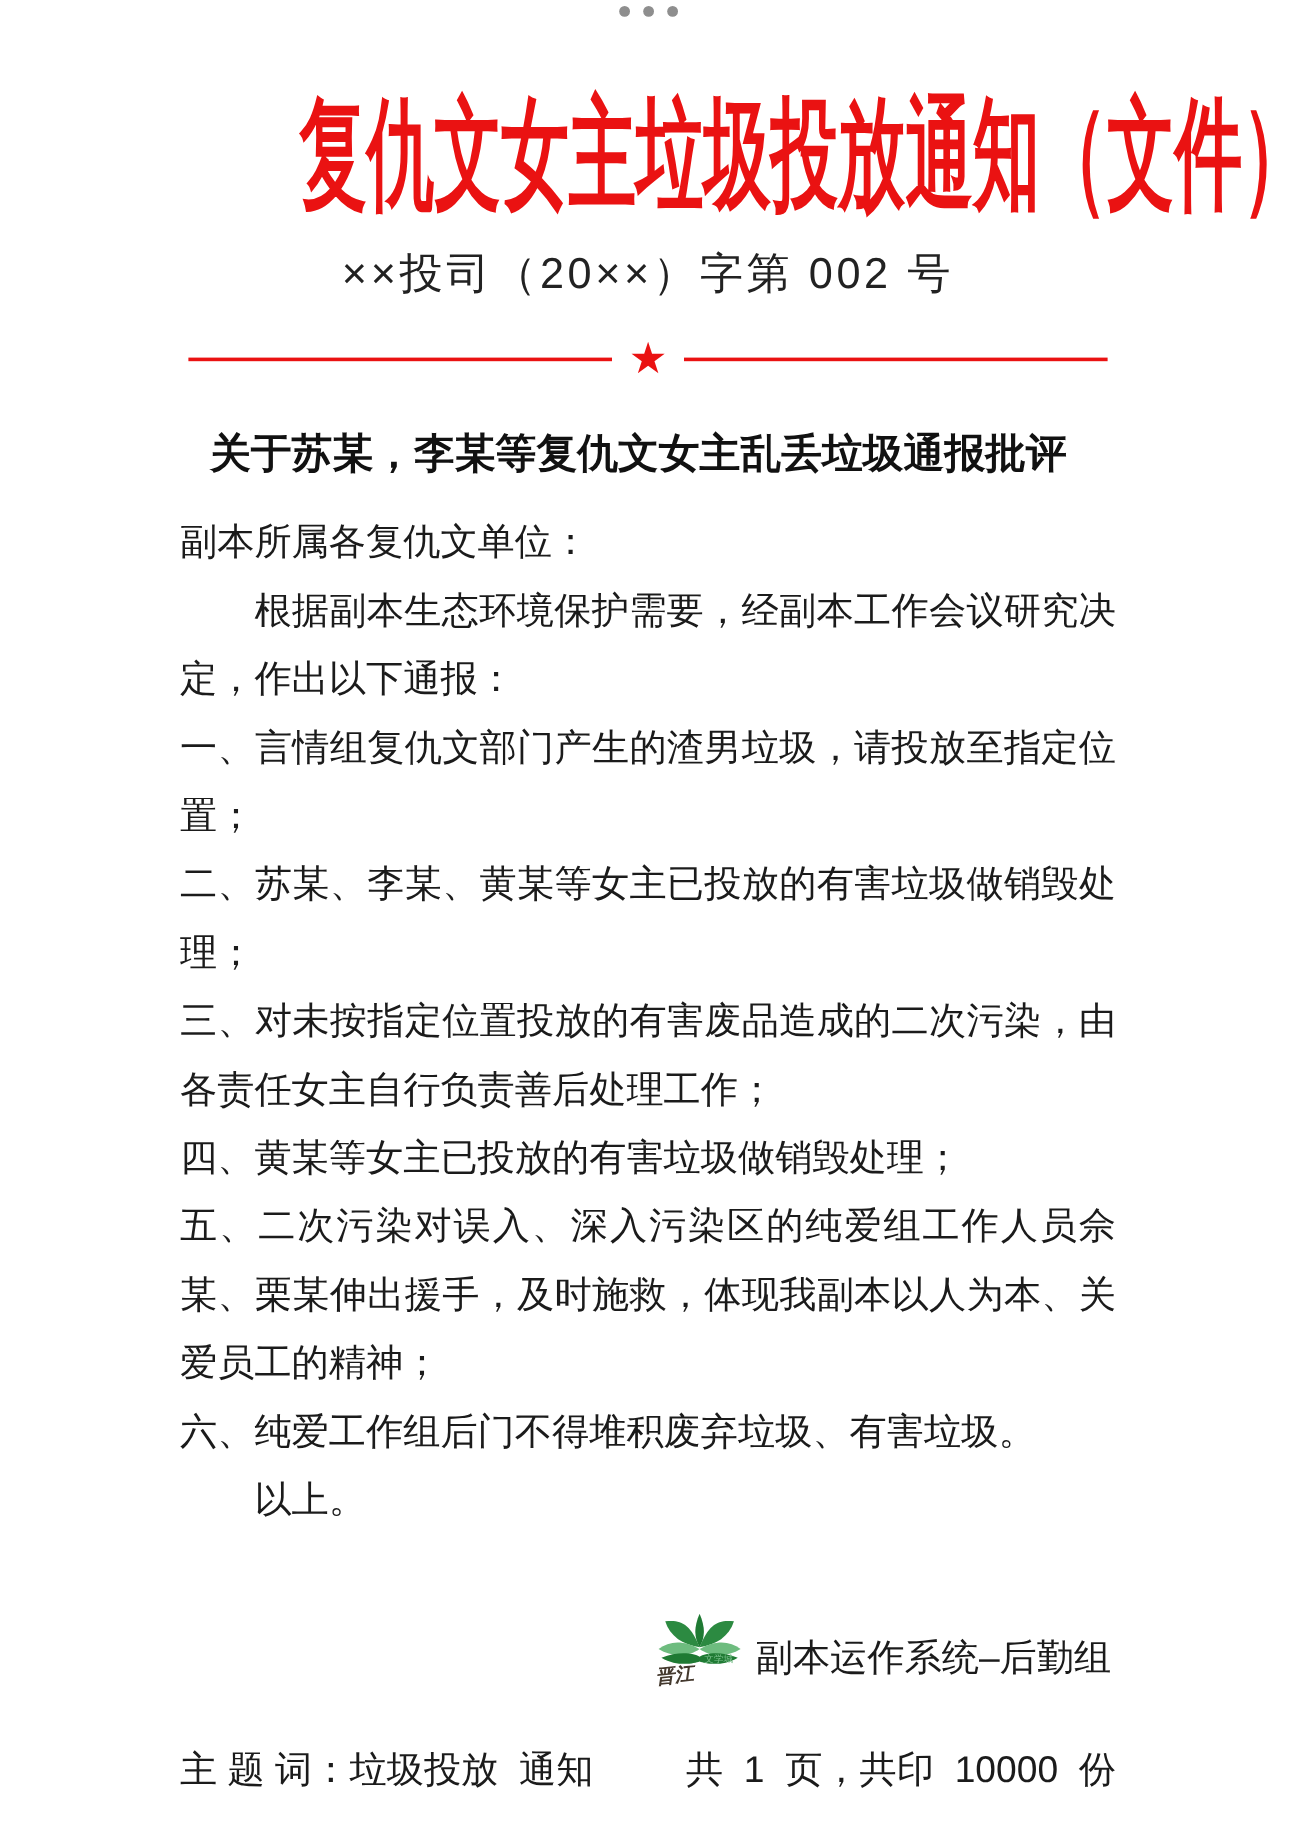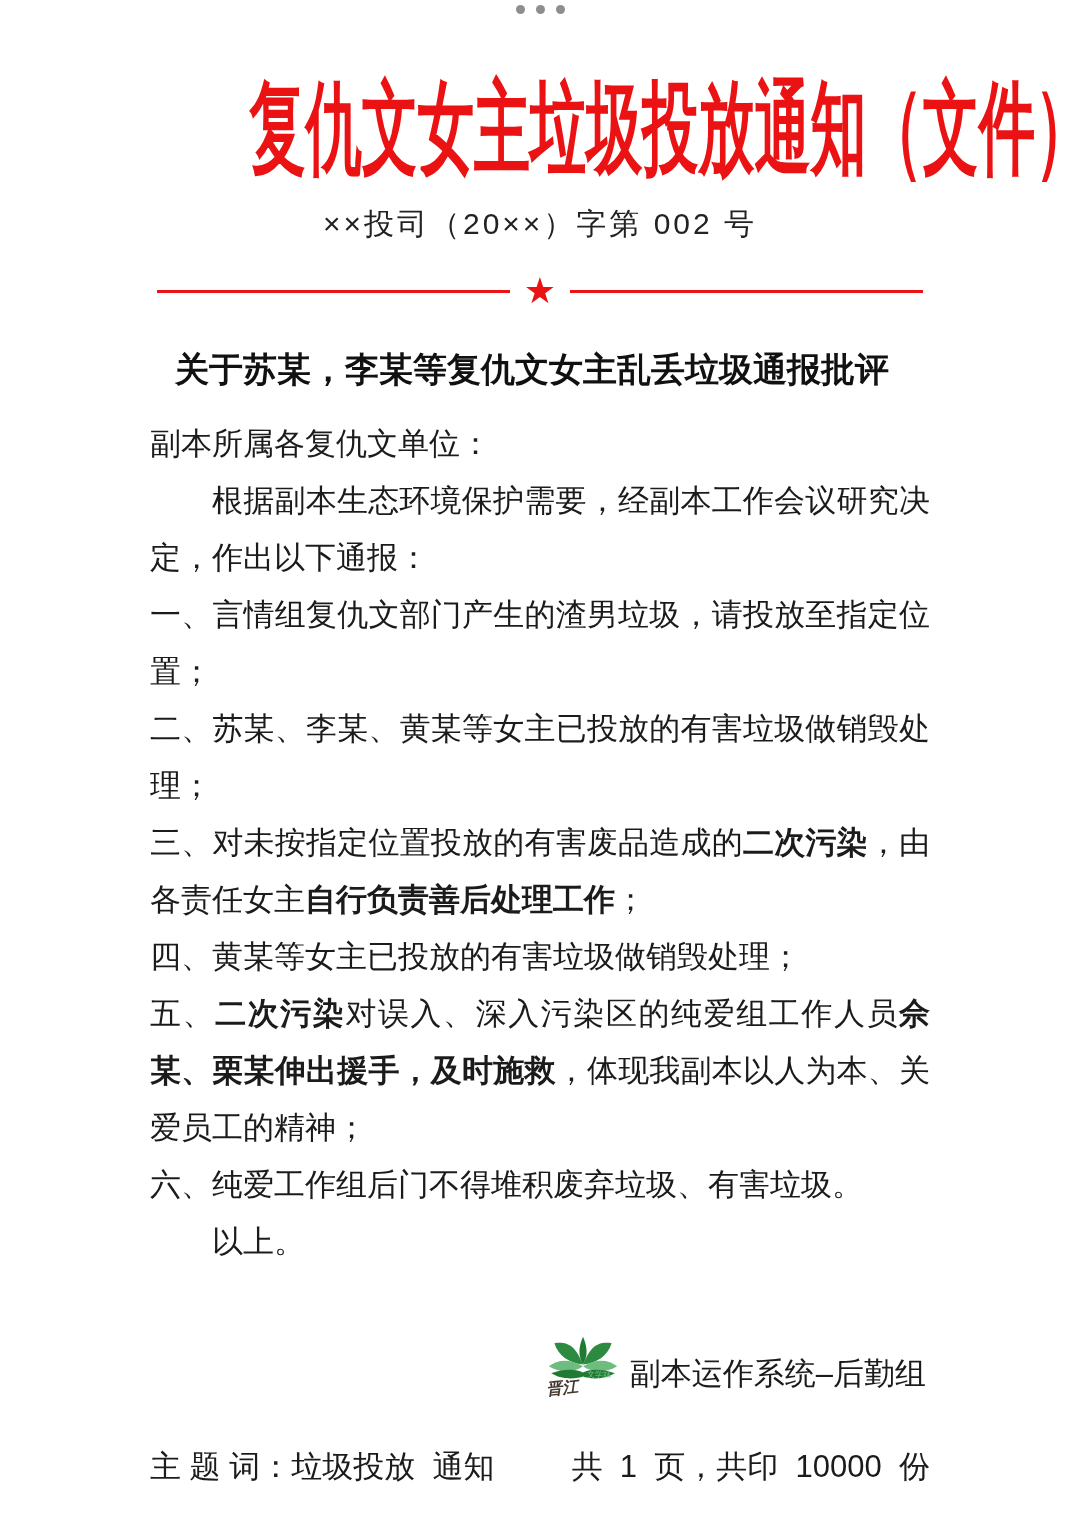--- a/index.html
+++ b/index.html
@@ -30,21 +30,21 @@
     font-weight: 900;
     line-height: 1.1;
     white-space: nowrap;
     transform: scaleX(0.55);
     transform-origin: 50% 50%;
   }
 
   .doc-number {
     margin-top: 20px;
     text-align: center;
-    font-size: 30px;
+    font-size: 36px;
     letter-spacing: 3px;
     color: #222222;
   }
 
   
   .rule {
     display: flex;
     align-items: center;
     margin: 28px 145px 0 145px;
   }
@@ -66,21 +66,21 @@
   }
 
   .body-text {
     margin: 22px 138px 0 138px;
     font-size: 31px;
     line-height: 57px;
     text-align: justify;
   }
   .para { margin: 0; }
   .para.indent { text-indent: 2em; }
-  .seg.b { font-weight: 700; }
+  .seg.b { font-weight: 400; }
 
   
   .signature { margin: 62px 142px 0 0; font-size: 31px; }
   .sig-row {
     display: flex;
     justify-content: flex-end;
     align-items: flex-end;
     gap: 6px;
     line-height: 1.2;
   }

